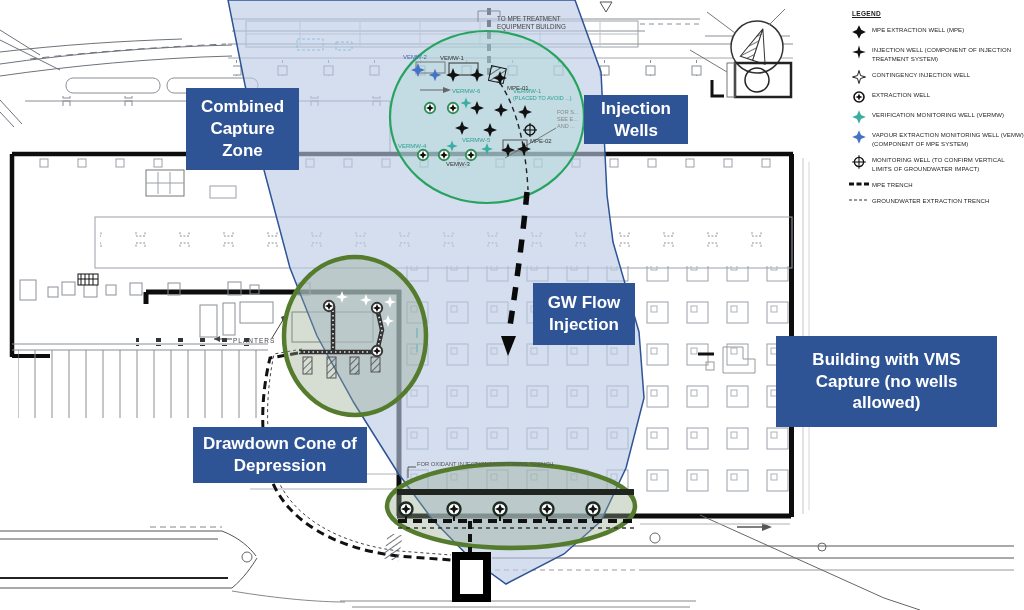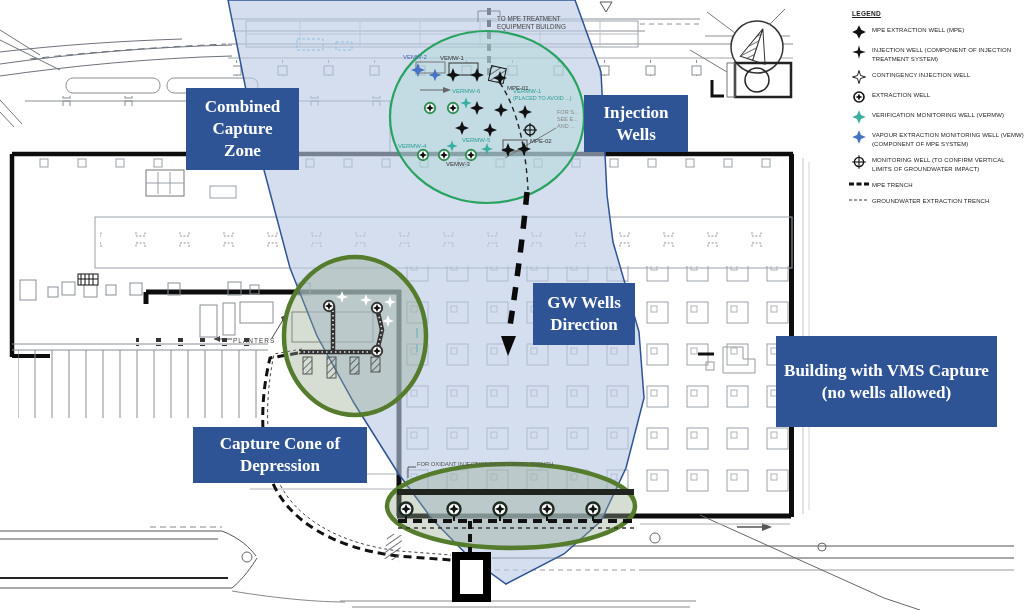--- a/index.html
+++ b/index.html
@@ -2,21 +2,21 @@
 <html><head>
 <meta charset="utf-8">
 <style>
   html,body{margin:0;padding:0;background:#fff;}
   .canvas{position:relative;width:1024px;height:610px;background:#ffffff;overflow:hidden;
           font-family:"Liberation Sans",sans-serif;}
   .plan-svg{position:absolute;left:0;top:0;}
   .anno{position:absolute;background:#2e5496;color:#ffffff;font-weight:bold;
         display:flex;align-items:center;justify-content:center;text-align:center;
         line-height:1.28;box-sizing:border-box;padding:12px 6px;
-        font-family:Liberation Serif, serif;}
+        font-family:Liberation Sans, sans-serif;}
   .legend{position:absolute;left:846px;top:10px;width:178px;color:#1c1c1c;}
   .lg-title{font-size:6.5px;font-weight:bold;text-decoration:underline;margin:0 0 7px 6px;letter-spacing:.3px;}
   .lg-row{display:flex;align-items:flex-start;margin-bottom:5px;}
   .lg-sym{flex:0 0 26px;display:flex;justify-content:center;padding-top:1px;}
   .lg-label{font-size:6px;line-height:1.5;letter-spacing:.1px;padding-top:2px;}
   text{font-family:"Liberation Sans",sans-serif;}
 </style>
 </head>
 <body>
 
@@ -290,24 +290,24 @@
     <text x="530" y="143" font-size="6" fill="#333">MPE-02</text>
     <text x="557" y="114" font-size="5.5" fill="#888">FOR S...</text>
     <text x="557" y="121" font-size="5.5" fill="#888">SEE E...</text>
     <text x="557" y="128" font-size="5.5" fill="#888">AND ...</text>
     <text x="233" y="343" font-size="6.5" fill="#444" letter-spacing="1">PLANTERS</text>
     <text x="417" y="466" font-size="5.8" fill="#555">FOR OXIDANT INJECTION/MONITORING TRENCH</text>
   </g>
 </svg>
 
 <div class="anno" style="left:186px;top:88px;width:113px;height:82px;font-size:17px">Combined Capture Zone</div>
-<div class="anno" style="left:584px;top:95px;width:104px;height:57px;font-size:17px">Injection Wells</div>
-<div class="anno" style="left:533px;top:283px;width:102px;height:62px;font-size:17px">GW Wells Direction</div>
+<div class="anno" style="left:584px;top:95px;width:104px;height:49px;font-size:17px">Injection Wells</div>
+<div class="anno" style="left:533px;top:283px;width:102px;height:62px;font-size:17px">GW Flow Injection</div>
 <div class="anno" style="left:776px;top:336px;width:221px;height:91px;font-size:17px">Building with VMS Capture (no wells allowed)</div>
-<div class="anno" style="left:193px;top:427px;width:174px;height:56px;font-size:17px">Capture Cone of Depression</div>
+<div class="anno" style="left:193px;top:427px;width:174px;height:56px;font-size:17px">Drawdown Cone of Depression</div>
 
 <div class="legend">
   <div class="lg-title">LEGEND</div>
 
   <div class="lg-row">
     <span class="lg-sym">
       <svg width="14" height="14" viewBox="-7 -7 14 14">
             <path d="M0,-6.8 L2.2,-2.2 L6.8,0 L2.2,2.2 L0,6.8 L-2.2,2.2 L-6.8,0 L-2.2,-2.2 Z" fill="#111"></path>
           </svg>
     </span>

